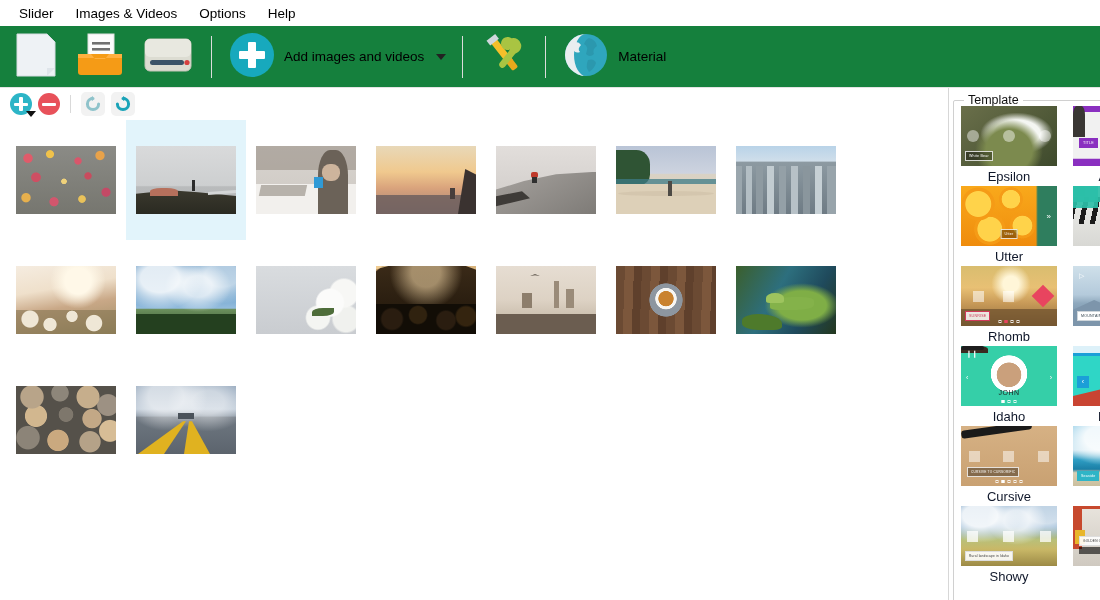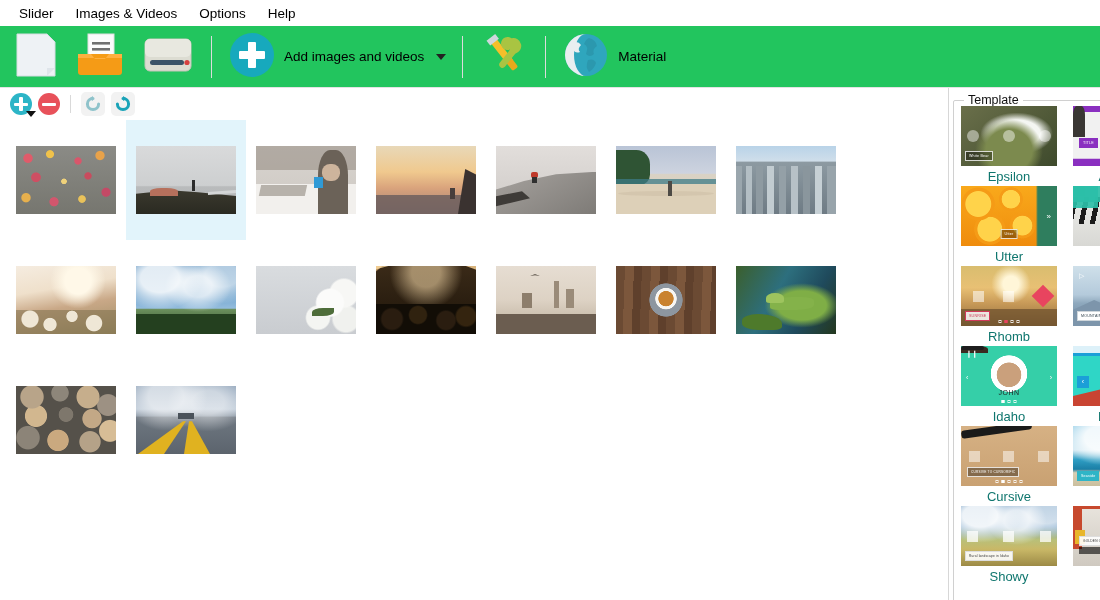--- a/index.html
+++ b/index.html
@@ -17,21 +17,21 @@
   .menubar {
     position:absolute; left:0; top:0; width:1100px; height:26px;
     background:#ffffff; display:flex; align-items:center; padding-left:8px;
     font-size:13.5px; color:#000;
   }
   .menubar .mi { padding:3px 11px; cursor:default; white-space:nowrap; }
 
   
   .toolbar {
     position:absolute; left:0; top:26px; width:1100px; height:62px;
-    background:#22c55e; display:flex; align-items:center;
+    background:#15803d; display:flex; align-items:center;
     border-bottom:1px solid #e3e3e3;
   }
   .tb-btn {
     display:flex; align-items:center; gap:8px;
     height:56px; padding:0 6px; cursor:default; border:1px solid transparent;
     border-radius:3px;
   }
   .tb-label { font-size:13.5px; color:#000; white-space:nowrap; }
   .tb-sep { width:1px; height:42px; background:#dcdcdc; margin:0 9px; flex:none; }
   .caret { width:0;height:0;border-left:5px solid transparent;border-right:5px solid transparent;border-top:6px solid #222; margin-left:4px; }
@@ -79,21 +79,21 @@
   }
   .tpl-legend {
     position:absolute; left:10px; top:-1px; transform:translateY(-50%);
     background:#fff; padding:0 4px; font-size:12.5px; color:#111;
   }
   .tpl-scroll { position:absolute; left:5px; top:18px; width:200px; }
   .tpl-item { position:absolute; width:96px; }
   .tpl-thumb { width:96px; height:60px; overflow:hidden; position:relative;
                background:#ddd; }
   .tpl-thumb > .bg { position:absolute; inset:0; }
-  .tpl-name { text-align:center; font-size:13px; color:#0f766e; margin-top:3px;
+  .tpl-name { text-align:center; font-size:13px; color:#0f172a; margin-top:3px;
               white-space:nowrap; }
 
   
   .mn { position:absolute; font-size:4px; color:#fff; }
   .arrowbox { position:absolute; width:12px;height:12px;border-radius:50%;
               background:rgba(255,255,255,.45); top:50%; margin-top:-6px;}
   .arrowsq  { position:absolute; width:11px;height:11px;
               background:rgba(255,255,255,.55); top:50%; margin-top:-5px;}
   .cap { position:absolute; left:4px; bottom:5px; font-size:3.6px;
          padding:2px 3px; color:#fff; border:1px solid rgba(255,255,255,.8);

